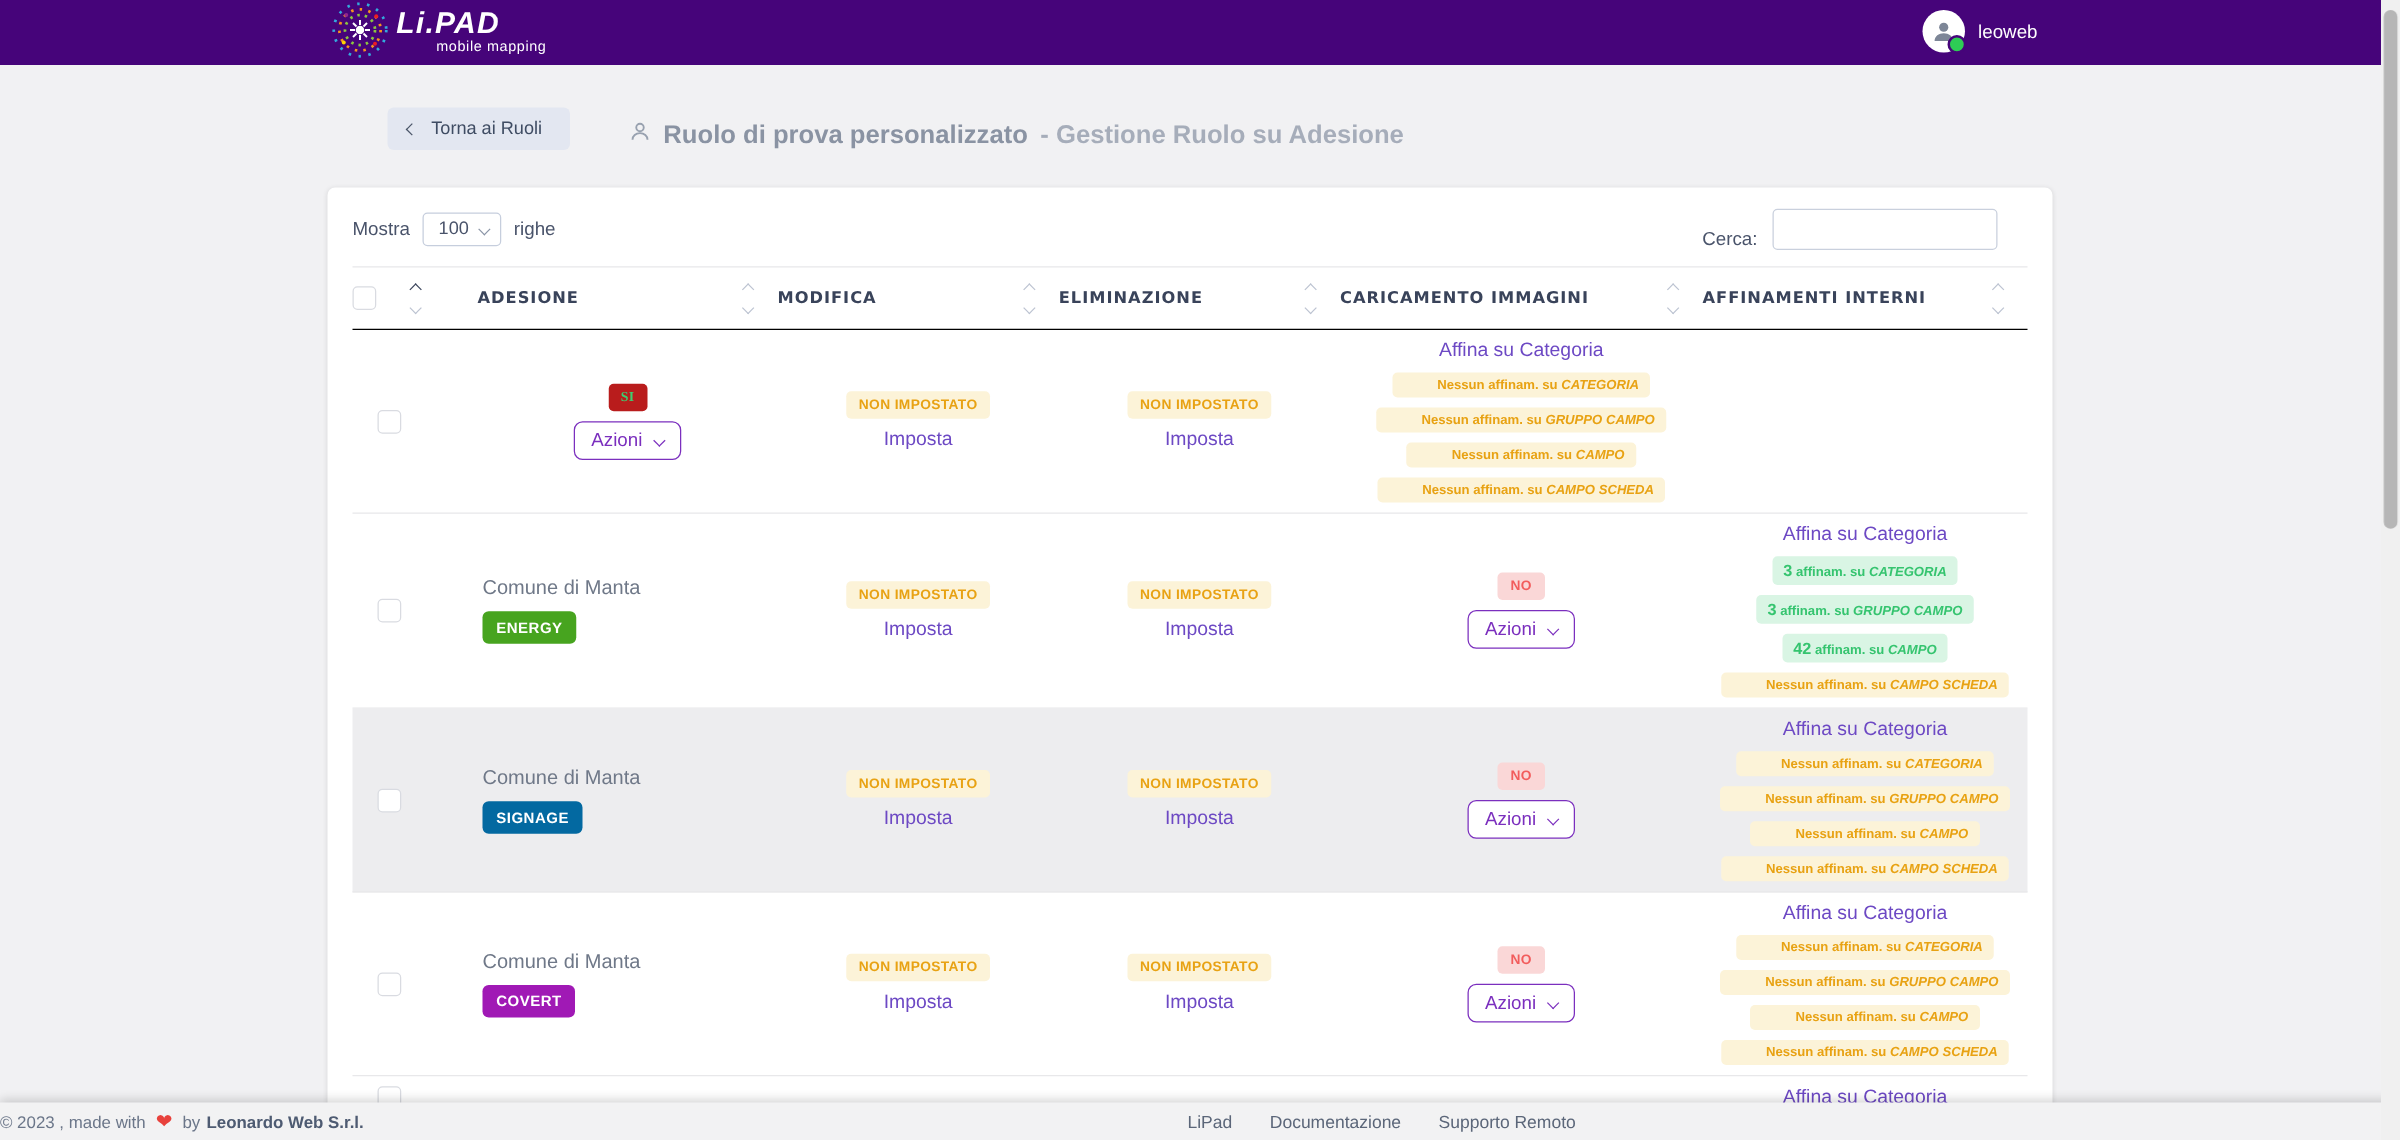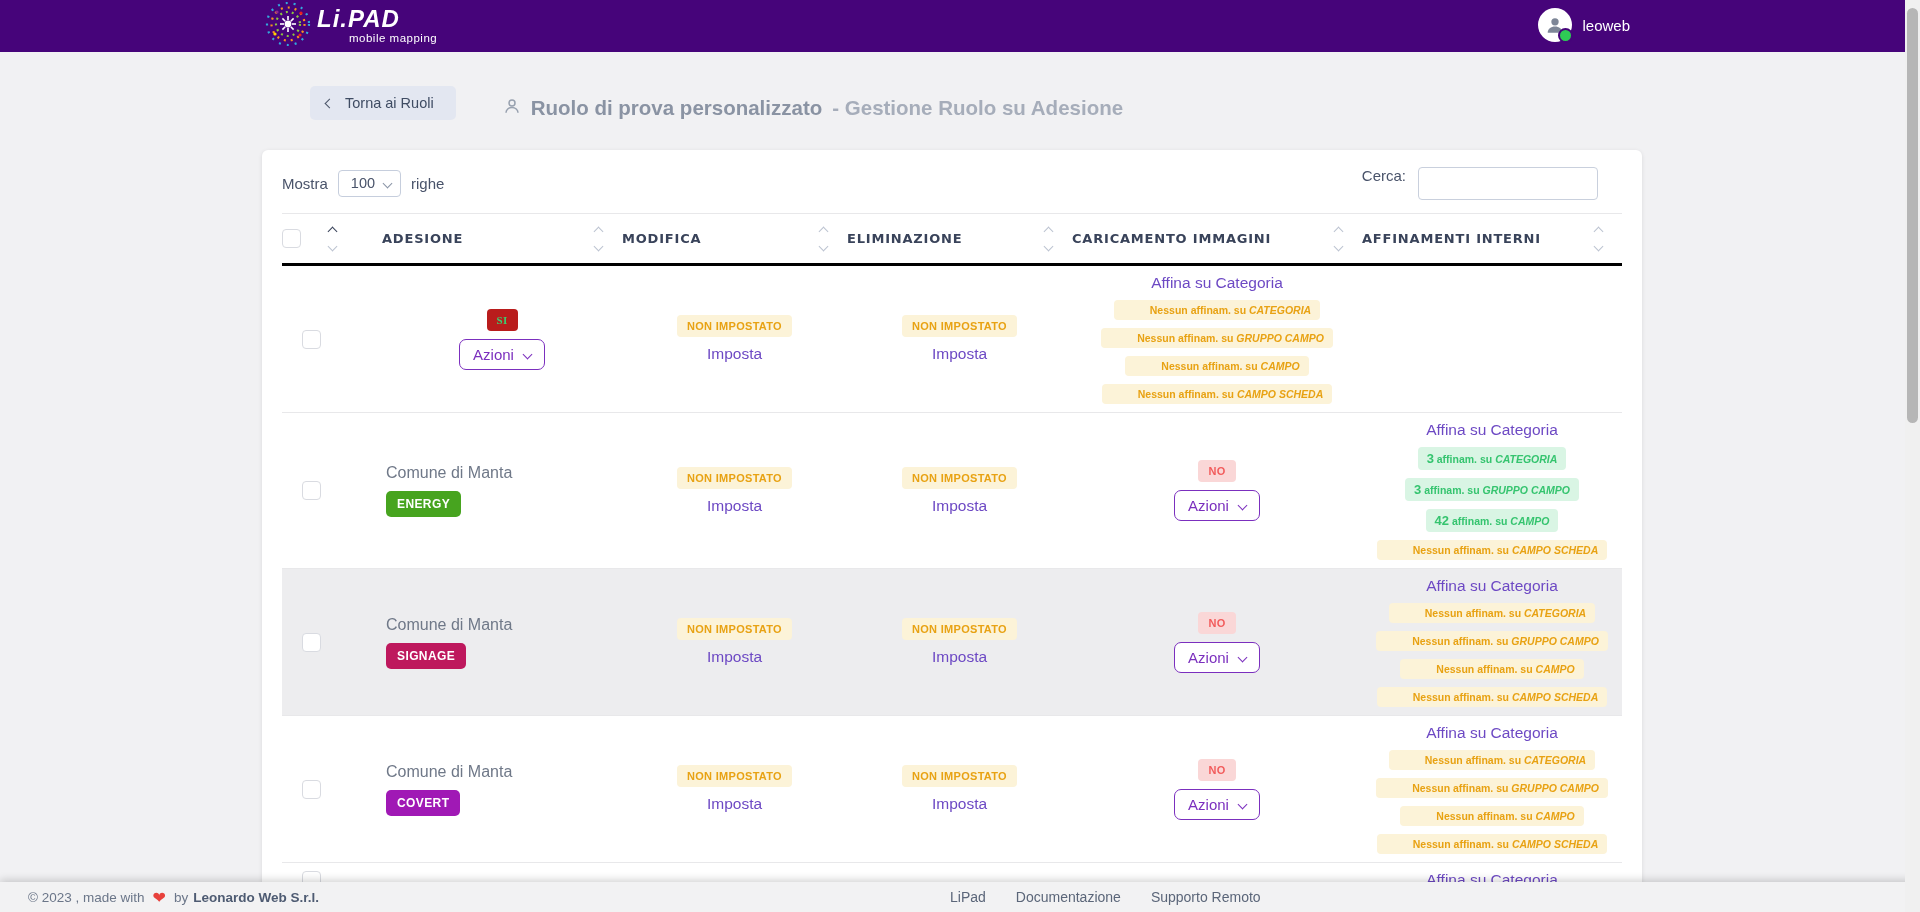--- a/index.html
+++ b/index.html
@@ -21,26 +21,26 @@
   .page-title{display:flex;align-items:center;gap:10px;font-size:20.5px;font-weight:bold;}
   .title-strong{color:#8A93A3;}
   .title-rest{color:#A6ADBA;}
   
   .card{position:absolute;left:262px;top:150px;width:1380px;height:830px;background:#fff;border-radius:6px;
     box-shadow:0 1px 4px rgba(0,0,0,.10);padding:0 20px;box-sizing:border-box;}
   .controls{height:63px;display:flex;align-items:center;justify-content:space-between;padding-top:4px;box-sizing:border-box;}
   .len-ctl{display:flex;align-items:center;gap:10px;font-size:15px;color:#49536A;}
   .len-select{display:inline-flex;align-items:center;gap:9px;border:1px solid #C6CEDD;border-radius:4px;
     padding:4px 9px 5px 12px;background:#fff;color:#49536A;font-size:14.5px;cursor:pointer;}
-  .search-ctl{display:flex;align-items:flex-start;gap:12px;font-size:15px;color:#49536A;margin-right:24px;}
+  .search-ctl{display:flex;align-items:flex-end;gap:12px;font-size:15px;color:#49536A;margin-right:24px;}
   .search-input{width:162px;height:31px;border:1px solid #C9D0DD;border-radius:4px;background:#fff;
     font-size:15px;padding:0 8px;color:#3F4C63;}
   
   .thead,.tr{display:grid;grid-template-columns:100px 240px 225px 225px 290px 260px;}
-  .thead{height:49px;border-top:1px solid #E8E8EA;border-bottom:3px solid #000000;align-items:center;}
+  .thead{height:49px;border-top:1px solid #E8E8EA;border-bottom:1px solid #000000;align-items:center;}
   .th{display:flex;align-items:center;cursor:pointer;color:#39435A;
     font-family:"DejaVu Sans",sans-serif;font-weight:bold;font-size:13px;letter-spacing:.8px;}
   .th .th-label{white-space:nowrap;}
   .th.with-label{justify-content:space-between;padding-right:20px;}
   .th.th-first{gap:28px;}
   .sorticons{display:inline-flex;flex-direction:column;gap:8px;align-items:center;}
   .chev{display:inline-block;width:6px;height:6px;border-right:1.7px solid currentColor;border-bottom:1.7px solid currentColor;}
   .chev.up{transform:rotate(-135deg);}
   .chev.down{transform:rotate(45deg);}
   .chev.left{transform:rotate(135deg);}
@@ -70,21 +70,21 @@
   
   .tbody .tr:last-child .td{justify-content:flex-start;}
   .tbody .tr:last-child .cell-adesione{padding-top:40px;}
   .tbody .tr:last-child .cell-modifica,
   .tbody .tr:last-child .cell-eliminazione{padding-top:44px;}
   .tbody .tr:last-child .cell-caricamento-immagini{padding-top:22px;}
   .tbody .tr:last-child .cell-affinamenti-interni{padding-top:8px;}
   
   .footer{position:fixed;left:0;bottom:0;width:100%;height:30px;background:#F2F2F3;z-index:20;
     box-shadow:0 -2px 8px rgba(0,0,0,.18);display:flex;align-items:center;font-size:13.5px;color:#6B7689;}
-  .f-left{margin-left:28px;display:flex;align-items:center;gap:5px;}
+  .f-left{display:flex;align-items:center;gap:5px;}
   .f-left b{color:#4E5B72;text-align:center;}
   .heart{color:#E8413C;font-size:16px;margin:0 3px;}
   .f-links{position:absolute;left:950px;display:flex;gap:30px;color:#5B6679;font-size:14px;}
   .f-links span{cursor:pointer;}
   
   .sb-track{position:fixed;right:0;top:0;width:15px;height:100%;background:#F0F0F0;z-index:50;}
   .sb-thumb{position:absolute;left:2px;top:8px;width:11px;height:415px;background:#B6B6B6;border-radius:6px;}
 </style>
 </head>
 <body>
@@ -264,21 +264,21 @@
           <span class="abadge a-ok"><b class="acnt">42</b> affinam. su <i class="atarget">CAMPO</i></span>
           <span class="abadge a-warn">Nessun affinam. su <i class="atarget">CAMPO SCHEDA</i></span>
         </div>
       </div>
       <div class="tr">
         <div class="td cell-select">
           <span class="cbx"></span>
         </div>
         <div class="td cell-adesione">
           <div class="ad-name">Comune di Manta</div>
-          <span class="ad-badge" style="background: #be185d; text-align: center;">SIGNAGE</span>
+          <span class="ad-badge" style="background: #0369a1; text-align: center;">SIGNAGE</span>
         </div>
         <div class="td cell-modifica">
           <span class="sbadge b-warn">NON IMPOSTATO</span>
           <a class="plink">Imposta</a>
         </div>
         <div class="td cell-eliminazione">
           <span class="sbadge b-warn">NON IMPOSTATO</span>
           <a class="plink">Imposta</a>
         </div>
         <div class="td cell-caricamento-immagini">

